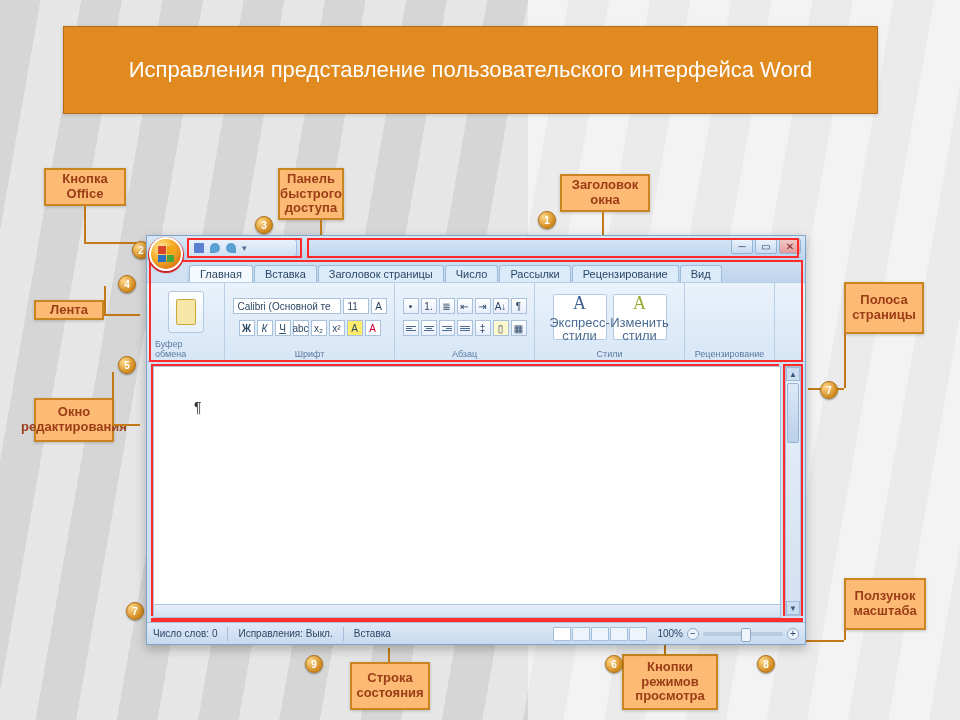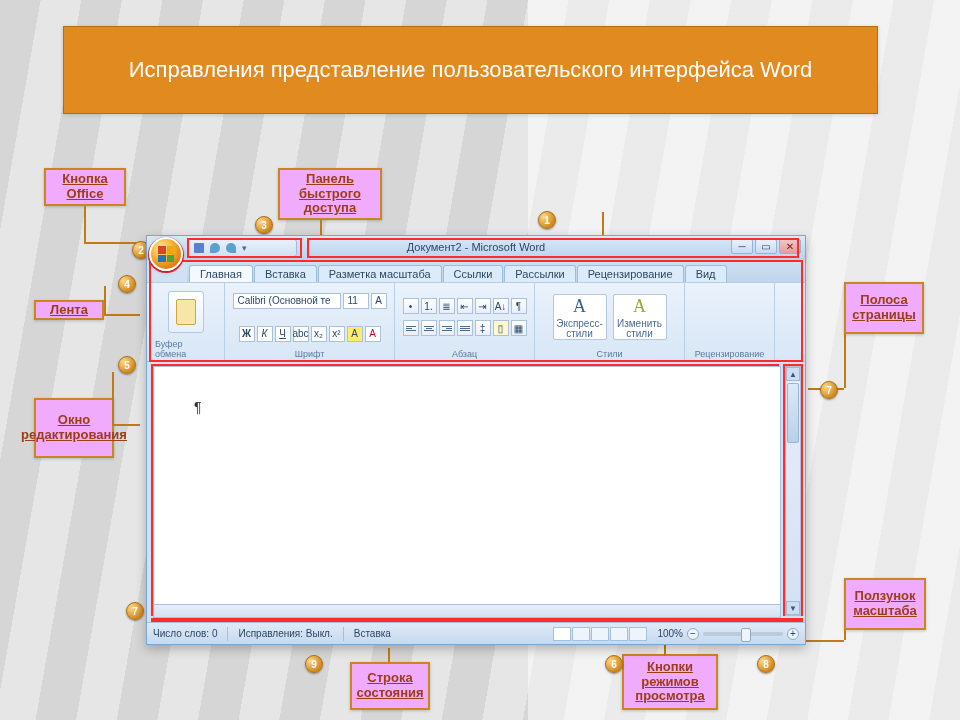--- a/index.html
+++ b/index.html
@@ -33,31 +33,30 @@
   }
   .title-banner span {
     color: #fff;
     font-size: 22px;
     text-align: center;
   }
 
   
   .label {
     position: absolute;
-    background: #f0abfc;
+    background: #fdba74;
     border: 2px solid #c9851f;
     color: #9b3d17;
     font-size: 13px;
     font-weight: bold;
     text-align: center;
     display: flex; align-items: center; justify-content: center;
     padding: 4px 6px;
     line-height: 1.15;
     box-shadow: 0 1px 3px rgba(0,0,0,0.2);
-    text-decoration: underline;
   }
 
   
   .marker {
     position: absolute;
     width: 18px; height: 18px;
     border-radius: 50%;
     background: radial-gradient(circle at 30% 30%, #ffd889, #d18a1e 70%);
     border: 1px solid #b06e10;
     color: #fff;
@@ -168,36 +167,36 @@
     display:flex;flex-direction:column;justify-content:space-between;
     align-items:center;
   }
   .rgroup .gbody{display:flex;gap:6px;align-items:center;flex-wrap:wrap;justify-content:center;flex:1;}
   .rgroup .gname{font-size:9px;color:#5a7aa0;margin-top:2px;}
   .bigbtn{
     width:36px;height:42px;background:linear-gradient(#fff,#e6effa);
     border:1px solid #b3c9e1;border-radius:3px;display:flex;align-items:center;justify-content:center;
   }
   .bigbtn.paste::before{content:"";width:18px;height:24px;background:#f6e6a8;border:1px solid #caa93a;border-radius:2px;}
-  .fontbox{display:flex;flex-direction:row;gap:2px;}
+  .fontbox{display:flex;flex-direction:column;gap:2px;}
   .fontrow{display:flex;gap:2px;align-items:center;}
   .sel{height:16px;background:#fff;border:1px solid #a9c1db;font-size:10px;padding:0 4px;display:flex;align-items:center;}
   .mini{width:16px;height:16px;background:#fff;border:1px solid #a9c1db;display:flex;align-items:center;justify-content:center;font-size:10px;}
   .mini.b{font-weight:bold;}
   .mini.i{font-style:italic;}
   .mini.u{text-decoration:underline;}
   .mini.bar{background:linear-gradient(#fff,#e8eefb);}
   .parabox{display:flex;flex-direction:column;gap:2px;}
   .pararow{display:flex;gap:2px;}
   .pararow .mini{width:16px;height:16px;}
   .line{width:10px;height:1px;background:#4a6b92;margin:1px 0;}
   .stylegrp{display:flex;gap:4px;}
   .stylebtn{width:54px;height:46px;border:1px solid #b3c9e1;background:#fff;border-radius:2px;display:flex;flex-direction:column;align-items:center;justify-content:center;gap:2px;}
   .stylebtn .aa{font-size:18px;color:#3a5f8e;font-family:'Times New Roman',serif;}
-  .stylebtn .sub{font-size:10px;color:#4a6b92;text-align:center;line-height:1;}
+  .stylebtn .sub{font-size:13px;color:#4a6b92;text-align:center;line-height:1;}
   .editgrp{width:90px;}
 
   .highlight{position:absolute;border:2px solid #ff2b2b;pointer-events:none;}
 
   .docarea{
     position:absolute;left:6px;right:24px;top:130px;bottom:28px;
     background:#fff;border:1px solid #aac2dd;
   }
   .pilcrow{position:absolute;left:40px;top:32px;font-size:14px;color:#333;}
 
@@ -237,27 +236,30 @@
 <div class="bg-stripes"></div>
 <div class="stage">
 
   <div class="title-banner">
     <span>Исправления представление пользовательского интерфейса Word</span>
   </div>
 
   <div class="label" style="left:44px;top:168px;width:82px;height:38px">
     <span>Кнопка Office</span>
   </div>
-  <div class="label" style="left:278px;top:168px;width:104px;height:52px">
+  <div class="label" style="left:278px;top:168px;width:66px;height:52px">
     <span>Панель быстрого доступа</span>
+  </div>
+  <div class="label" style="left:560px;top:174px;width:90px;height:38px">
+    <span>Заголовок окна</span>
   </div>
   <div class="label" style="left:34px;top:300px;width:70px;height:20px">
     <span>Лента</span>
   </div>
-  <div class="label" style="left:34px;top:398px;width:80px;height:60px">
+  <div class="label" style="left:34px;top:398px;width:80px;height:44px">
     <span>Окно редактирования</span>
   </div>
   <div class="label" style="left:844px;top:282px;width:80px;height:52px">
     <span>Полоса страницы</span>
   </div>
   <div class="label" style="left:350px;top:662px;width:80px;height:48px">
     <span>Строка состояния</span>
   </div>
   <div class="label" style="left:622px;top:654px;width:96px;height:56px">
     <span>Кнопки режимов просмотра</span>
@@ -329,33 +331,32 @@
             <span></span>
             <span></span>
           </div>
       </div>
       <div class="qat">
         <span class="qicon save"></span>
         <span class="qicon undo"></span>
         <span class="qicon redo"></span>
         <span style="font-size:9px;color:#4a6b92;">▾</span>
       </div>
-      <div class="title-text">Документ2 - Microsoft Word</div>
       <div class="win-controls">
         <span>─</span>
         <span>▭</span>
         <span class="close">✕</span>
       </div>
     </div>
 
     <div class="tabs">
       <div class="tab active">Главная</div>
       <div class="tab">Вставка</div>
-      <div class="tab">Разметка масштаба</div>
-      <div class="tab">Ссылки</div>
+      <div class="tab">Заголовок страницы</div>
+      <div class="tab">Число</div>
       <div class="tab">Рассылки</div>
       <div class="tab">Рецензирование</div>
       <div class="tab">Вид</div>
     </div>
 
     <div class="ribbon">
       <div class="rgroup" style="width:78px">
         <div class="gbody">
           <div class="bigbtn paste"></div>
         </div>

